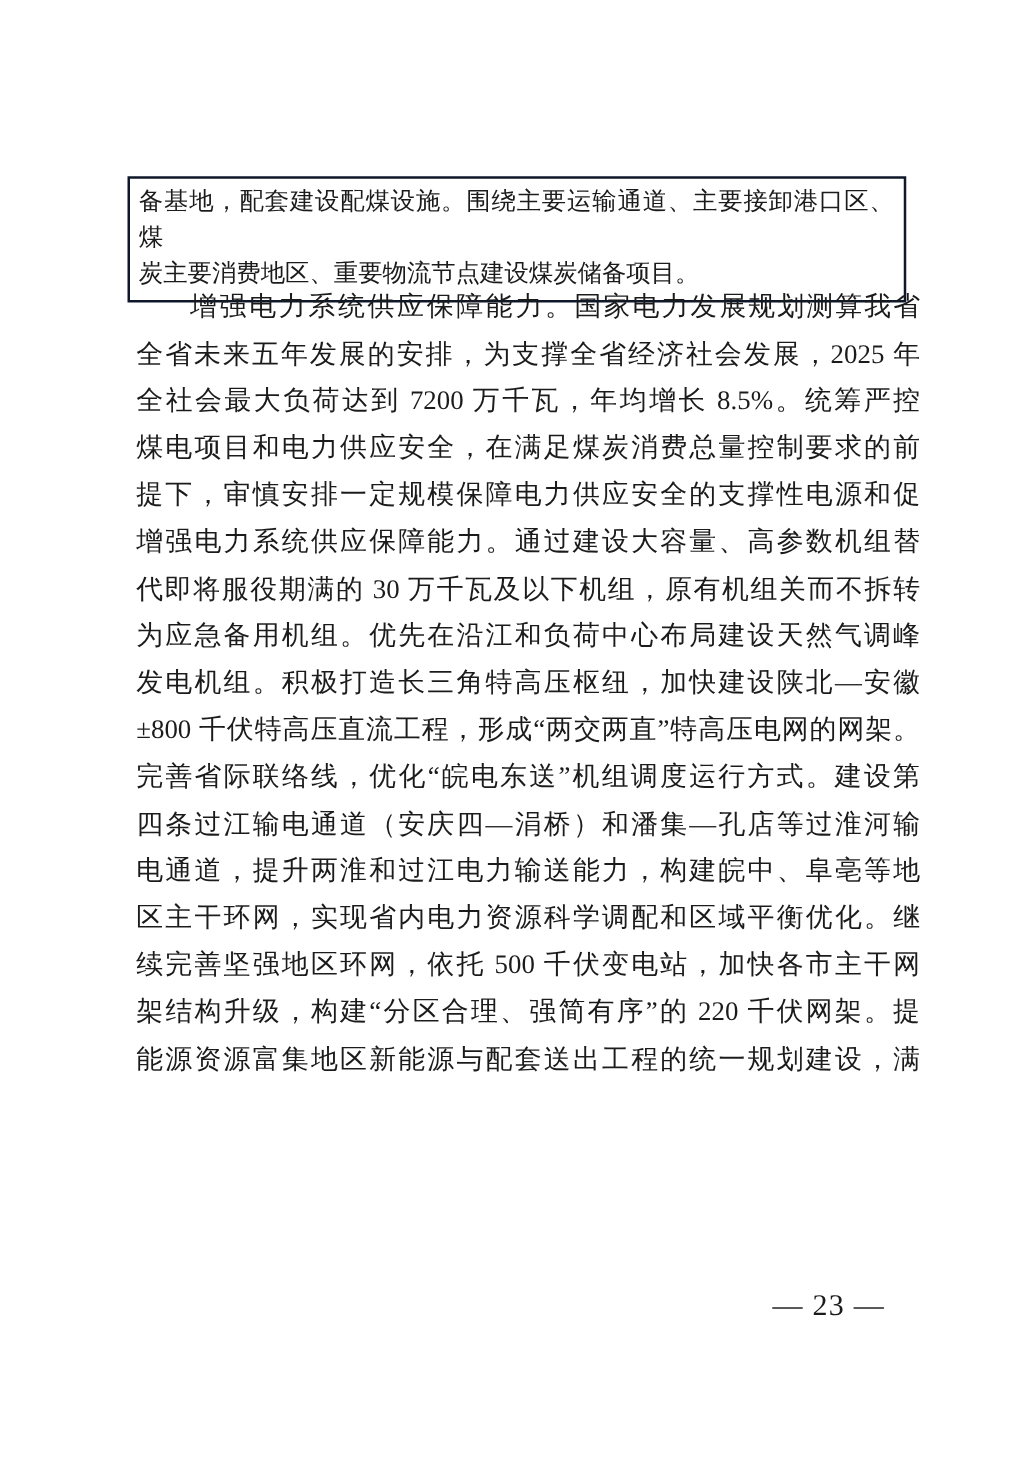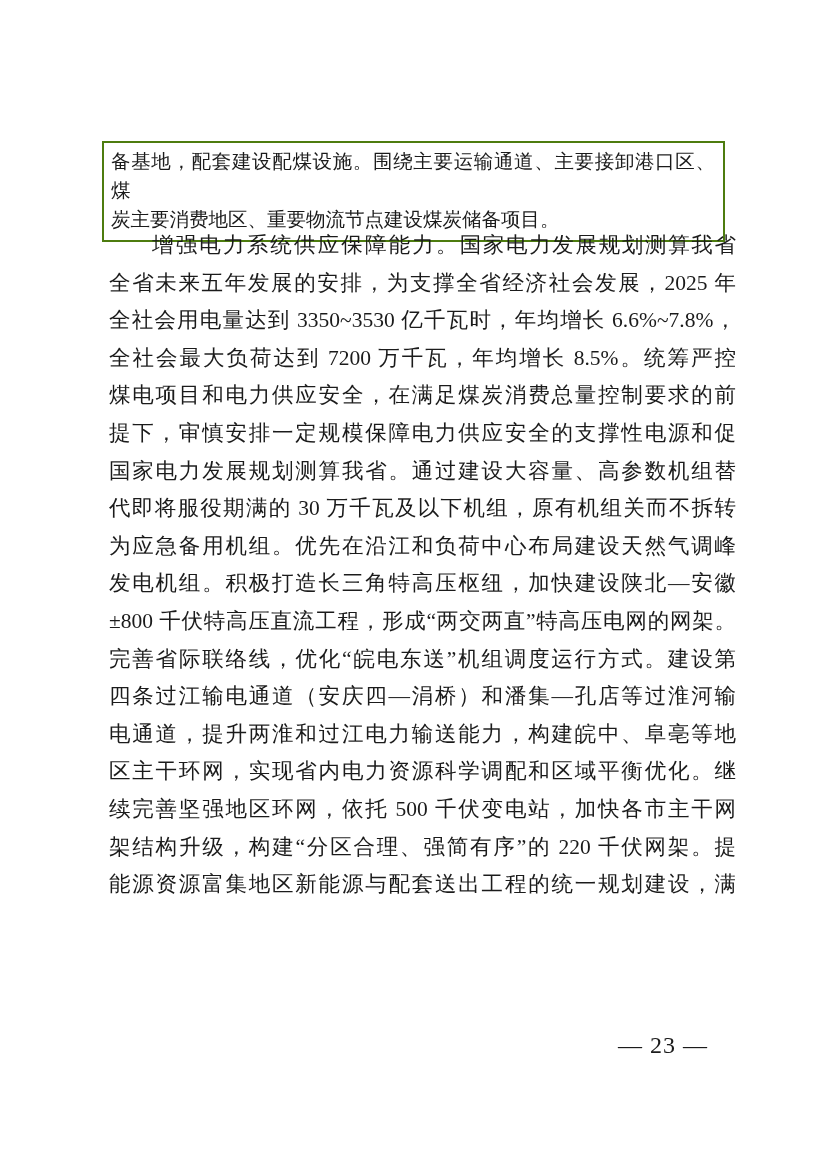--- a/index.html
+++ b/index.html
@@ -11,21 +11,21 @@
     background: #ffffff;
     font-family: "Liberation Serif", "DejaVu Serif", serif;
     color: #1b1b1b;
     overflow: hidden;
   }
   .notice-box {
     position: absolute;
     left: 102px;
     top: 141px;
     width: 623px;
-    border: 2px solid #4d7c0f;
+    border: 2px solid #0f172a;
     padding: 4px 8px 6px 7px;
     font-size: 19.5px;
     line-height: 29px;
   }
   .notice-line-justify {
     text-align: justify;
     text-align-last: justify;
   }
   .notice-line-left {
     text-align: left;
@@ -68,25 +68,24 @@
 <div class="page">
 
   <div class="notice-box">
     <div class="notice-line-justify">备基地，配套建设配煤设施。围绕主要运输通道、主要接卸港口区、煤</div>
     <div class="notice-line-left">炭主要消费地区、重要物流节点建设煤炭储备项目。</div>
   </div>
 
   <div class="body-text">
     <div class="para-line first-line"><span class="heading-bold">增强电力系统供应保障能力。</span><span>国家电力发展规划测算我省</span></div>
     <div class="para-line">全省未来五年发展的安排，为支撑全省经济社会发展，2025 年</div>
-    <div class="para-line">全社会用电量达到 3350~3530 亿千瓦时，年均增长 6.6%~7.8%，</div>
     <div class="para-line">全社会最大负荷达到 7200 万千瓦，年均增长 8.5%。统筹严控</div>
     <div class="para-line">煤电项目和电力供应安全，在满足煤炭消费总量控制要求的前</div>
     <div class="para-line">提下，审慎安排一定规模保障电力供应安全的支撑性电源和促</div>
-    <div class="para-line">国家电力发展规划测算我省。通过建设大容量、高参数机组替</div>
+    <div class="para-line">增强电力系统供应保障能力。通过建设大容量、高参数机组替</div>
     <div class="para-line">代即将服役期满的 30 万千瓦及以下机组，原有机组关而不拆转</div>
     <div class="para-line">为应急备用机组。优先在沿江和负荷中心布局建设天然气调峰</div>
     <div class="para-line">发电机组。积极打造长三角特高压枢纽，加快建设陕北—安徽</div>
     <div class="para-line">±800 千伏特高压直流工程，形成“两交两直”特高压电网的网架。</div>
     <div class="para-line">完善省际联络线，优化“皖电东送”机组调度运行方式。建设第</div>
     <div class="para-line">四条过江输电通道（安庆四—涓桥）和潘集—孔店等过淮河输</div>
     <div class="para-line">电通道，提升两淮和过江电力输送能力，构建皖中、阜亳等地</div>
     <div class="para-line">区主干环网，实现省内电力资源科学调配和区域平衡优化。继</div>
     <div class="para-line">续完善坚强地区环网，依托 500 千伏变电站，加快各市主干网</div>
     <div class="para-line">架结构升级，构建“分区合理、强简有序”的 220 千伏网架。提</div>

